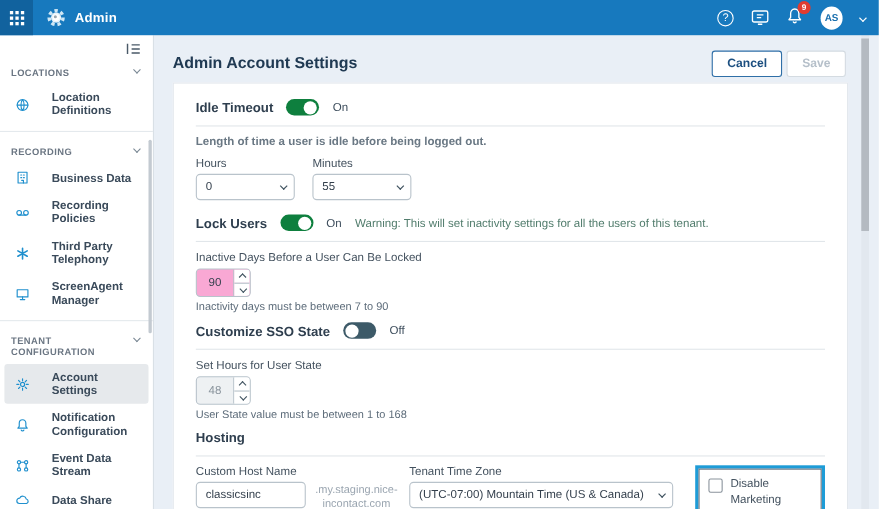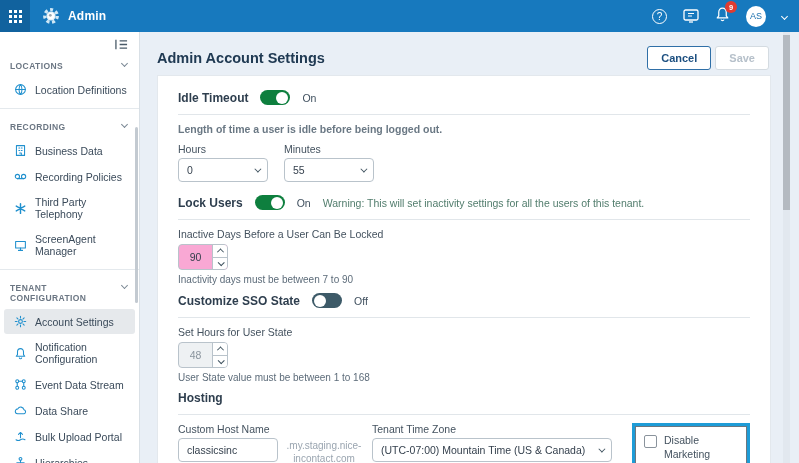--- a/index.html
+++ b/index.html
@@ -10,29 +10,29 @@
   .topbar { position:absolute; top:0; left:0; width:799px; height:32px; background:#1779be; display:flex; align-items:center; z-index:30; }
   .topbar-left { width:30px; height:32px; background:#11629e; display:flex; align-items:center; justify-content:center; cursor:pointer; }
   .grid-icon { display:grid; grid-template-columns:repeat(3,3px); grid-template-rows:repeat(3,3px); gap:2px; }
   .grid-icon i { background:#fff; }
   .logo { margin-left:12px; display:flex; align-items:center; }
   .app-title { color:#fff; font-size:12px; font-weight:bold; margin-left:8px; letter-spacing:.2px;text-align:center; }
   .topbar-right { margin-left:auto; display:flex; align-items:center; gap:16px; padding-right:12px; }
   .help-icon { width:15px; height:15px; border:1.3px solid #fff; border-radius:50%; color:#fff; font-size:10px; display:flex; align-items:center; justify-content:center; cursor:pointer; }
   .bell-wrap { position:relative; cursor:pointer; }
   .badge { position:absolute; top:-5px; right:-7px; background:#e03c31; color:#fff; font-size:7.5px; font-weight:bold; min-width:12px; height:12px; border-radius:7px; display:flex; align-items:center; justify-content:center; padding:0 2px; }
-  .avatar { width:20px; height:21px; background:#fff; border-radius:50%; color:#1a6fae; font-size:9px; font-weight:normal; display:flex; align-items:center; justify-content:center; cursor:pointer; }
+  .avatar { width:20px; height:21px; background:#fff; border-radius:50%; color:#1a6fae; font-size:9px; font-weight:bold; display:flex; align-items:center; justify-content:center; cursor:pointer; }
   .chev { display:inline-block; width:5px; height:5px; border-right:1.3px solid #7a8894; border-bottom:1.3px solid #7a8894; transform:rotate(45deg); }
   .chev.white { border-color:#fff; width:5px; height:5px; }
 
   
   .sidebar { position:absolute; top:32px; left:0; width:140px; height:431px; background:#fff; border-right:1px solid #d9e0e6; z-index:20; }
   .collapse-row { height:22px; display:flex; justify-content:flex-end; padding:6px 10px 0 0; }
   .nav-section-header { display:flex; justify-content:space-between; padding:7px 12px 5px 10px; font-size:8.5px; font-weight:bold; letter-spacing:.4px; color:#6b7683; cursor:pointer; }
-  .nav-item { display:flex; align-items:center; gap:8px; padding:6px 6px 6px 10px; margin:1px 4px; border-radius:3px; font-size:10.5px; color:#3a4a5a; cursor:pointer; }
+  .nav-item { display:flex; align-items:center; gap:20px; padding:6px 6px 6px 10px; margin:1px 4px; border-radius:3px; font-size:10.5px; color:#3a4a5a; cursor:pointer;font-weight:bold; }
   .nav-item.selected { background:#e6e9ec; }
   .nav-item .nicon { flex:0 0 13px; display:flex; }
   .side-divider { border:none; border-top:1px solid #e4e9ed; margin:6px 0; }
   .side-scroll { position:absolute; right:1px; top:95px; width:3px; height:176px; background:#c3cad1; border-radius:2px; }
 
   
   .main { position:absolute; top:32px; left:141px; width:658px; height:431px; }
   .main-header { display:flex; align-items:center; padding:14px 30px 0 16px; }
   .page-title { font-size:14.5px; font-weight:bold; color:#203a53; }
   .header-btns { margin-left:auto; display:flex; gap:4px; }

